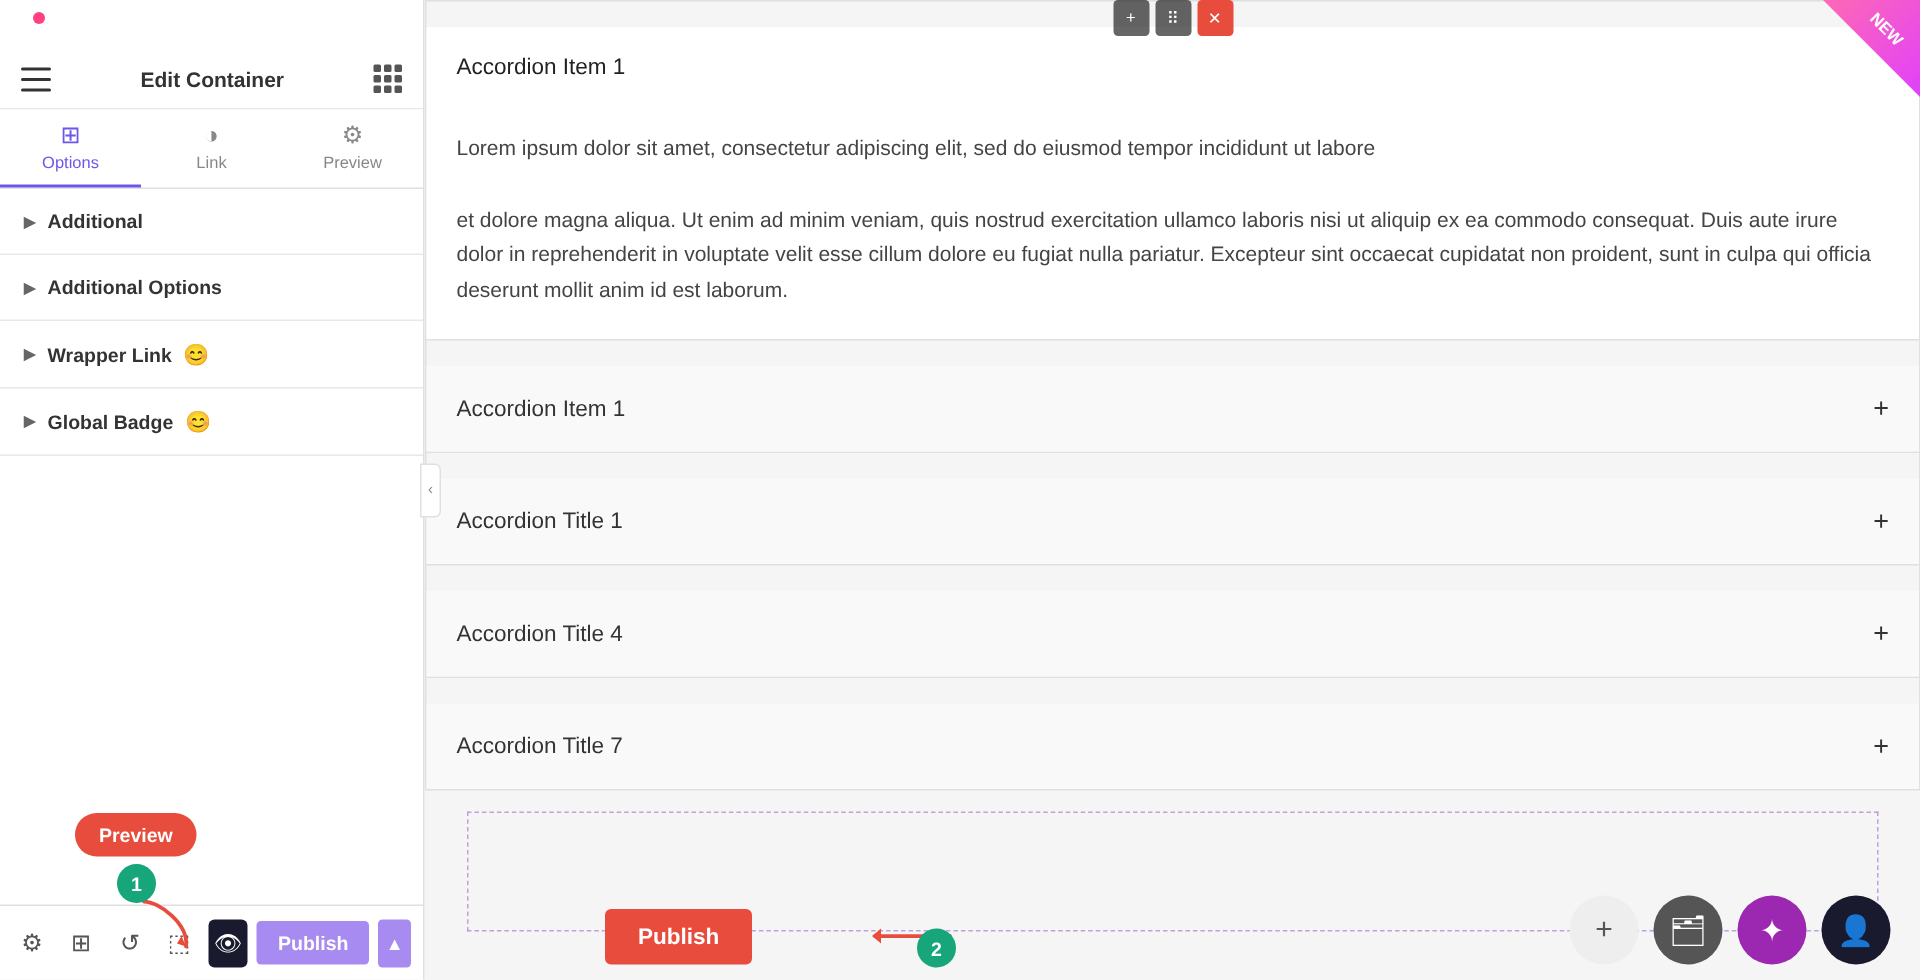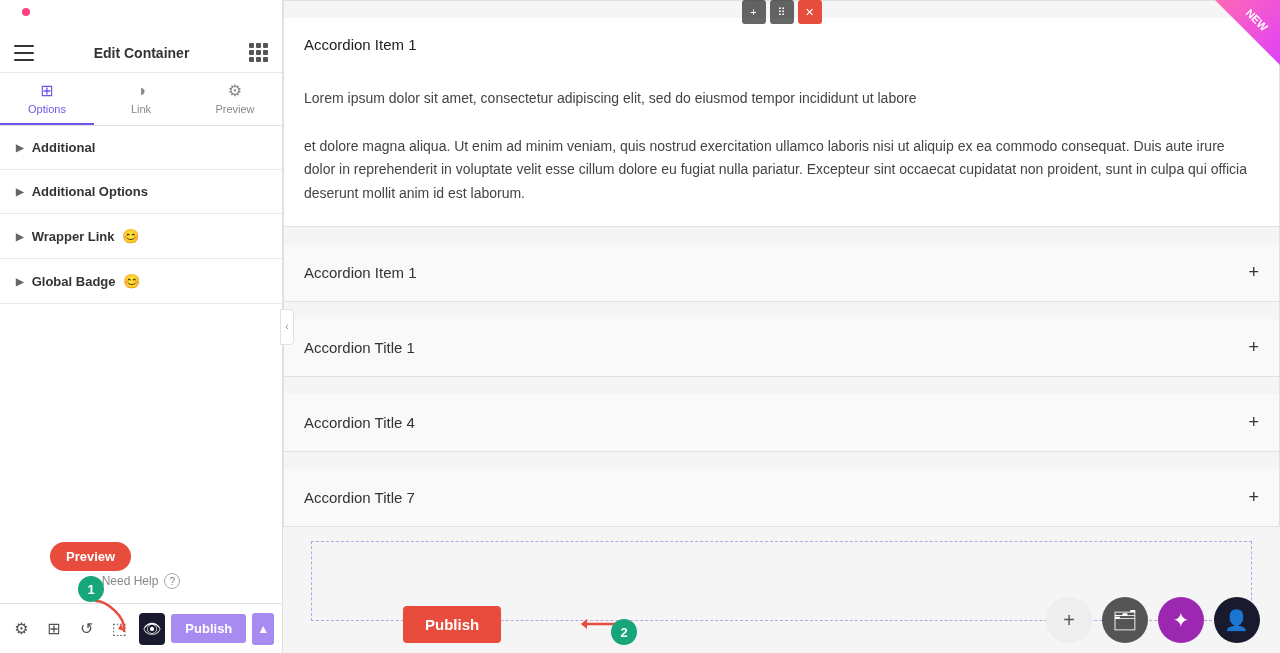--- a/index.html
+++ b/index.html
@@ -480,24 +480,20 @@
 
     <div class="section-item">
       <div class="section-header">
         <span class="chevron">▶</span>
         <span>Global Badge</span>
         <span class="section-badge">😊</span>
       </div>
     </div>
   </div>
 
-  <div class="need-help">
-    <span>Need Help</span>
-    <div class="help-icon">?</div>
-  </div>
 
   <div class="bottom-bar" style="position:relative;">
 
     <div class="preview-bubble">Preview</div>
 
     <div class="step-badge step-1">1</div>
 
     <svg class="arrow-1" viewBox="0 0 50 40" fill="none" xmlns="http://www.w3.org/2000/svg">
       <path d="M10 5 C20 5, 40 20, 38 35" stroke="#e74c3c" stroke-width="2.5" fill="none" stroke-linecap="round"></path>
       <polygon points="32,33 38,35 35,28" fill="#e74c3c"></polygon>

